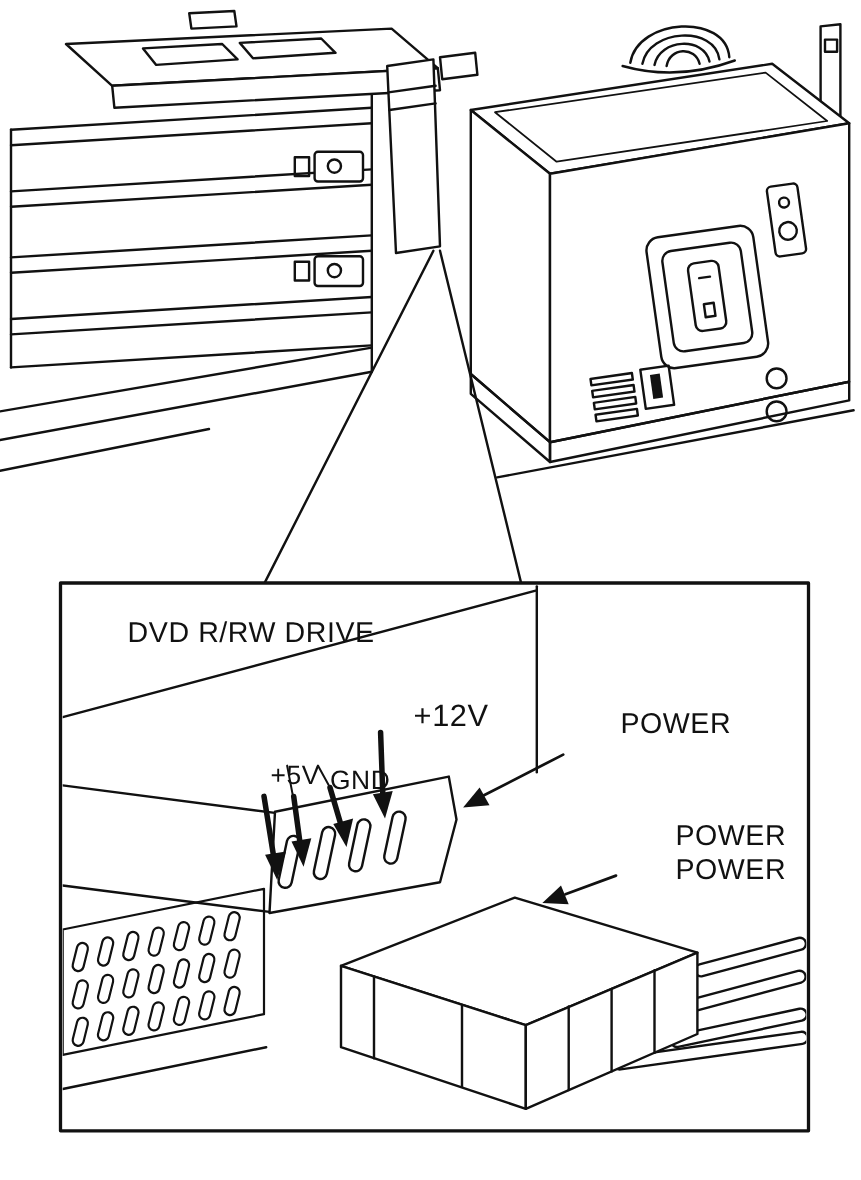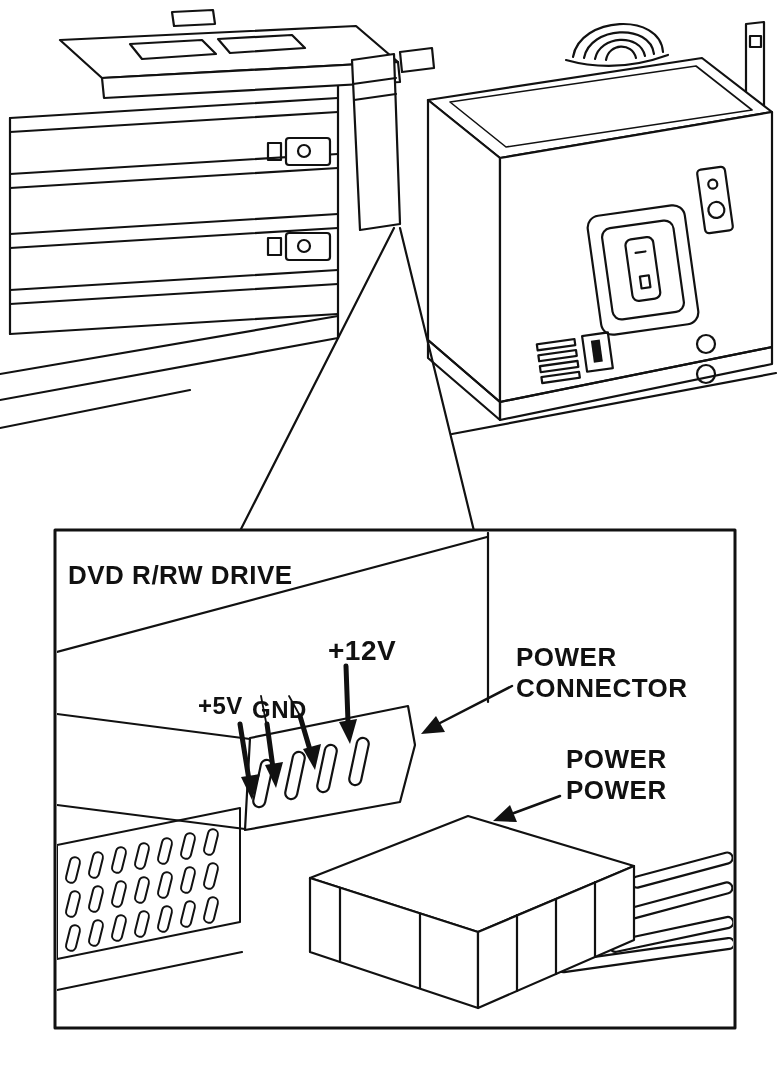--- a/index.html
+++ b/index.html
@@ -7,26 +7,27 @@
     position:relative;
     width:783px;height:1073px;
     background:#fff;
     font-family:"Liberation Sans", sans-serif;
     overflow:hidden;
   }
   svg{position:absolute;left:0;top:0;}
   .label{
     position:absolute;
     color:#111;
-    font-weight:bold;
+    font-weight:normal;
     letter-spacing:0.5px;
     line-height:1.2;
     white-space:nowrap;
+    margin-left:48px;
   }
-  .label span{display:block;}
+  .label span{display:block;text-align:center;}
 </style>
 </head>
 <body>
 
 <div class="canvas">
 
 <svg width="783" height="1073" viewBox="0 0 783 1073">
   <defs>
     <clipPath id="detailClip">
           <rect x="57" y="532" width="676" height="494"></rect>
@@ -199,21 +200,20 @@
 <div class="label" style="left:68px; top:560px; font-size:26px;">DVD R/RW DRIVE</div>
 
 <div class="label" style="left:198px; top:692px; font-size:24px;text-align:right;">+5V</div>
 
 <div class="label" style="left:252px; top:696px; font-size:24px;">GND</div>
 
 <div class="label" style="left:328px; top:634px; font-size:28px;">+12V</div>
 
 <div class="label" style="left:516px; top:642px; font-size:26px;">
   <span>POWER</span>
-  <span>CONNECTOR</span>
 </div>
 
 <div class="label" style="left:566px; top:744px; font-size:26px;">
   <span>POWER</span>
   <span>POWER</span>
 </div>
 
 </div>
 
 </body></html>

